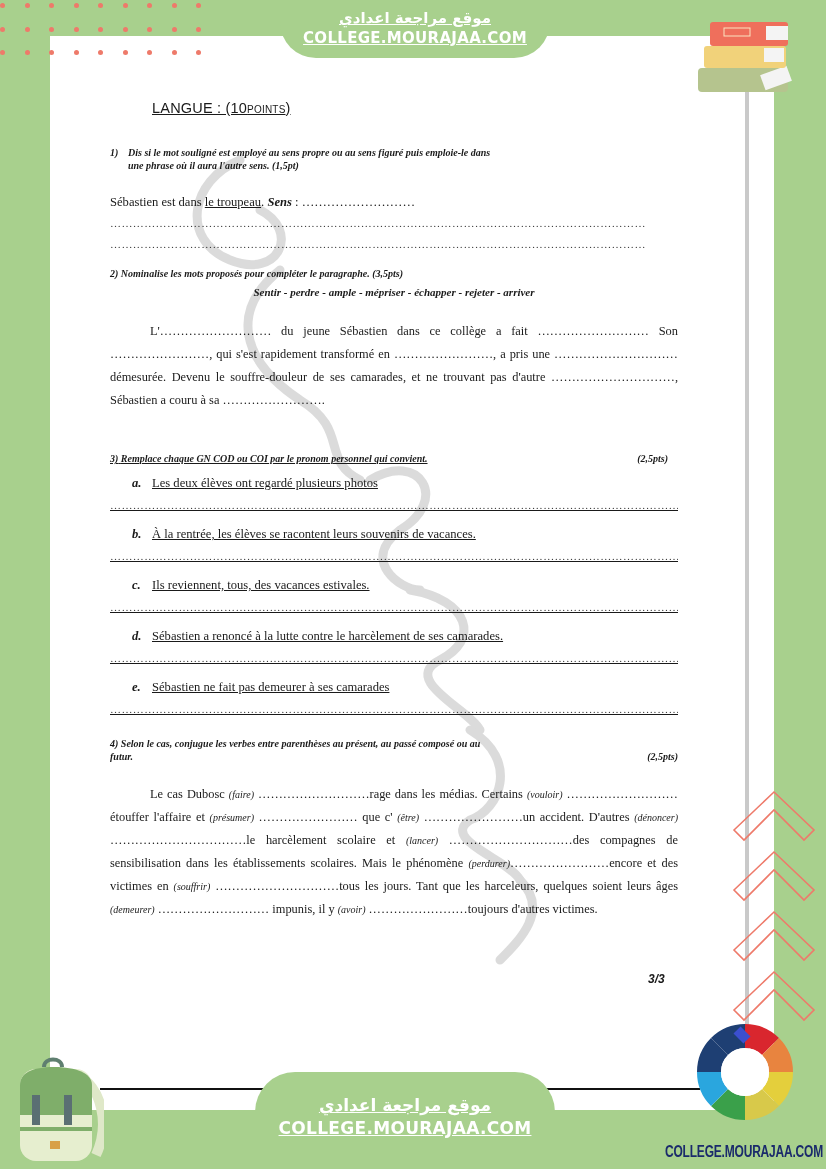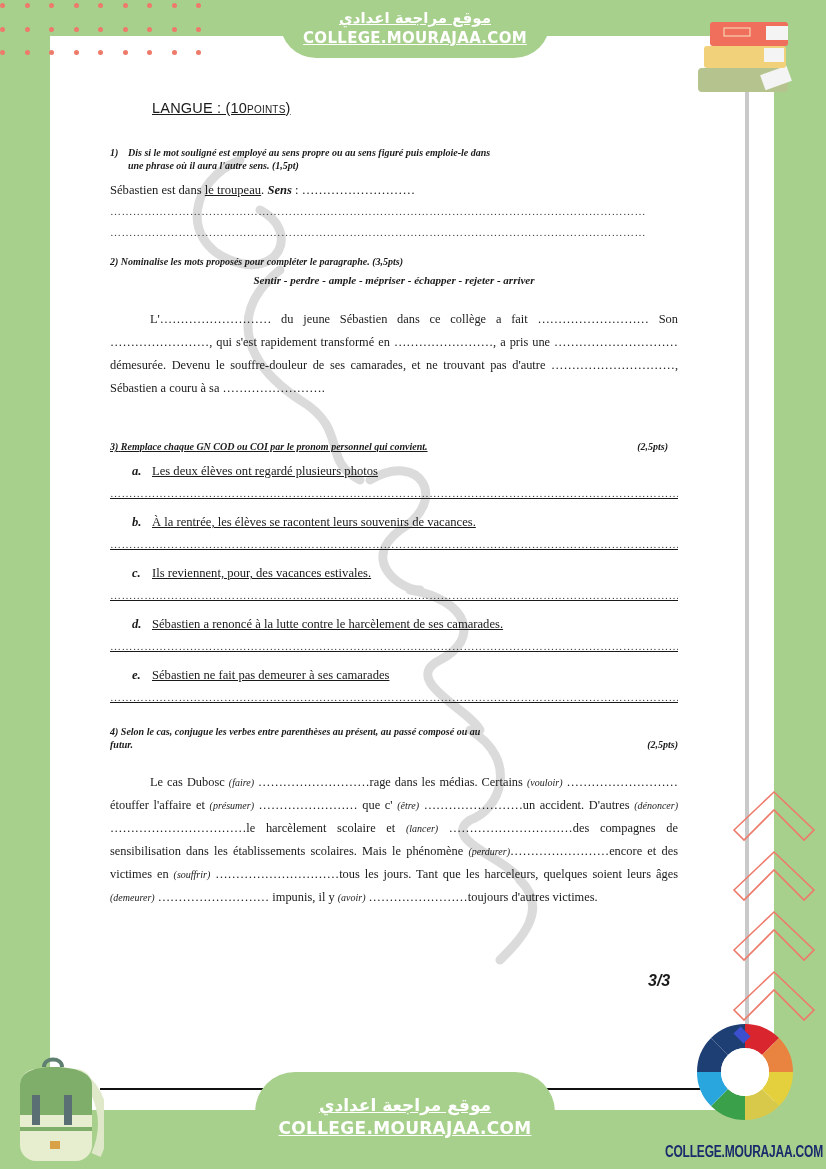--- a/index.html
+++ b/index.html
@@ -40,21 +40,21 @@
   .q-title .indent { padding-left: 18px; }
   .line { line-height: 21px; }
   .dots-line { line-height: 21px; white-space: nowrap; overflow: hidden; letter-spacing: 0.4px; color: #333; font-size: 11px; }
   .words { text-align: center; font-weight: bold; font-style: italic; font-size: 11px; margin: 6px 0 22px 0; }
   .para { text-align: justify; line-height: 23px; text-indent: 40px; font-size: 12.4px; }
   .item { padding-left: 22px; line-height: 21px; margin-top: 8px; }
   .item .letter { font-weight: bold; font-style: italic; display: inline-block; width: 20px; }
   .item-dots { line-height: 22px; white-space: nowrap; overflow: hidden; font-size: 11px; color: #333; letter-spacing: 0.4px; }
   .pts-right { float: right; }
   .verb { font-weight: normal; font-style: italic; font-size: 10px; }
-  .page-num { position: absolute; left: 648px; top: 972px; font-family: "Liberation Sans", sans-serif; font-weight: bold; font-style: italic; font-size: 16px; }
+  .page-num { position: absolute; left: 648px; top: 972px; font-family: "Liberation Sans", sans-serif; font-weight: bold; font-style: italic; font-size: 12px; }
   u { text-decoration: underline; }
 
   
   .watermark { position: absolute; left: 170px; top: 120px; width: 420px; height: 860px; pointer-events: none; opacity: 0.5; }
 
   
   .books { position: absolute; left: 690px; top: 12px; width: 110px; height: 85px; }
   .chevrons { position: absolute; left: 732px; top: 790px; width: 90px; height: 250px; }
   .wheel { position: absolute; left: 695px; top: 1022px; width: 100px; height: 100px; }
   .logo-text { position: absolute; left: 665px; top: 1145px; font-family: "Liberation Sans", sans-serif; font-weight: bold; font-size: 12px; color: #1a2a6b; letter-spacing: -0.2px; transform: scaleY(1.3); }
@@ -127,21 +127,21 @@
 <div class="content">
   <div class="section-title">
     <span>LANGUE : (10</span><span class="small">POINTS</span><span>)</span>
   </div>
 
   <div>
     <div class="q-title">
       <span class="num">1)</span><span>Dis si le mot souligné est employé au sens propre ou au sens figuré puis emploie-le dans</span><br>
       <span class="indent">une phrase où il aura l'autre sens. (1,5pt)</span>
     </div>
-    <div class="line" style="margin-top:8px;">
+    <div class="line" style="margin-top:20px;">
       <span>Sébastien est dans </span><u>le troupeau</u><span>. </span><b><i>Sens</i></b><span> : ………………………</span>
     </div>
     <div class="dots-line">……………………………………………………………………………………………………………………………</div>
     <div class="dots-line">……………………………………………………………………………………………………………………………</div>
   </div>
 
   <div style="margin-top:12px;">
     <div class="q-title">
       <span>2)</span> <span>Nominalise les mots proposés pour compléter le paragraphe. (3,5pts)</span>
     </div>
@@ -156,21 +156,21 @@
     </div>
     <div class="item">
       <span class="letter">a.</span><span>Les deux élèves ont regardé plusieurs photos</span>
     </div>
     <div class="item-dots">……………………………………………………………………………………………………………………………………</div>
     <div class="item">
       <span class="letter">b.</span><span>À la rentrée, les élèves se racontent leurs souvenirs de vacances.</span>
     </div>
     <div class="item-dots">……………………………………………………………………………………………………………………………………</div>
     <div class="item">
-      <span class="letter">c.</span><span>Ils reviennent, pour, des vacances estivales.</span>
+      <span class="letter">c.</span><span>Ils reviennent, tous, des vacances estivales.</span>
     </div>
     <div class="item-dots">……………………………………………………………………………………………………………………………………</div>
     <div class="item">
       <span class="letter">d.</span><span>Sébastien a renoncé à la lutte contre le harcèlement de ses camarades.</span>
     </div>
     <div class="item-dots">……………………………………………………………………………………………………………………………………</div>
     <div class="item">
       <span class="letter">e.</span><span>Sébastien ne fait pas demeurer à ses camarades</span>
     </div>
     <div class="item-dots">……………………………………………………………………………………………………………………………………</div>

